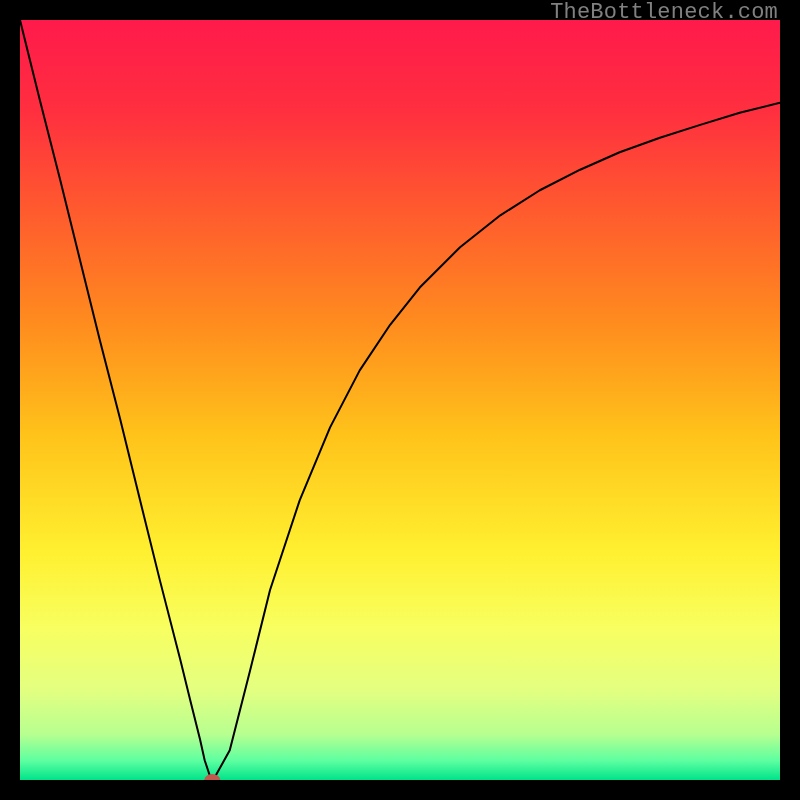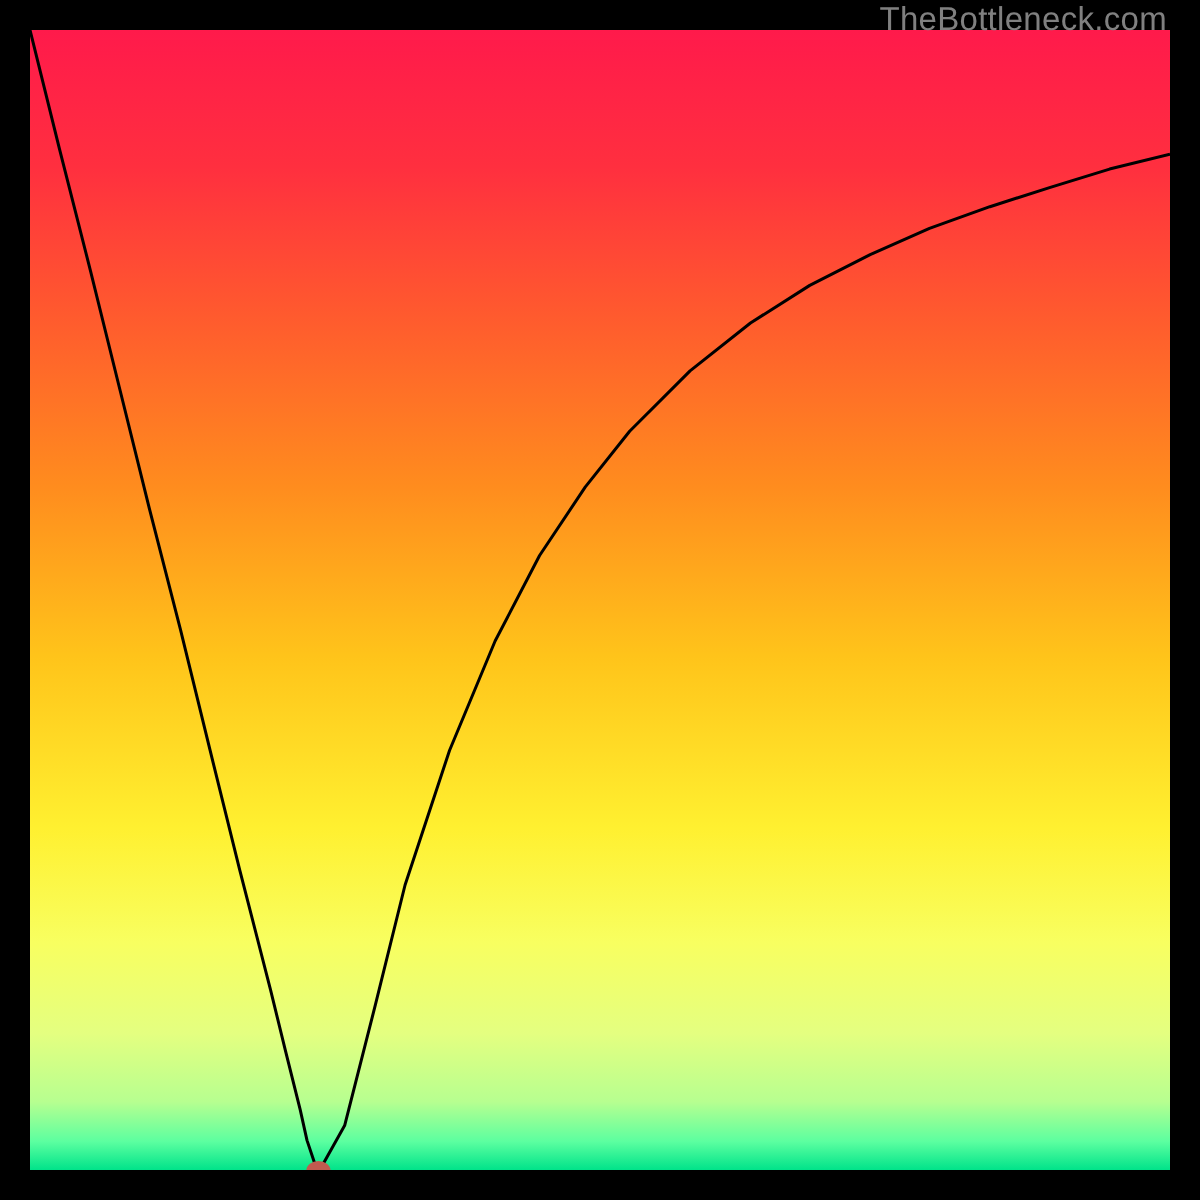--- a/index.html
+++ b/index.html
@@ -15,21 +15,21 @@
     left: 20px;
     top: 20px;
     width: 760px;
     height: 760px;
     background: #000;
   }
   .watermark {
     position: absolute;
     top: 0px;
     right: 22px;
-    font-family: Liberation Sans, sans-serif;
+    font-family: Liberation Mono, monospace;
     font-size: 22px;
     color: #808080;
     letter-spacing: 0.2px;
   }
   svg {
     display: block;
   }
 </style>
 </head>
 <body>

